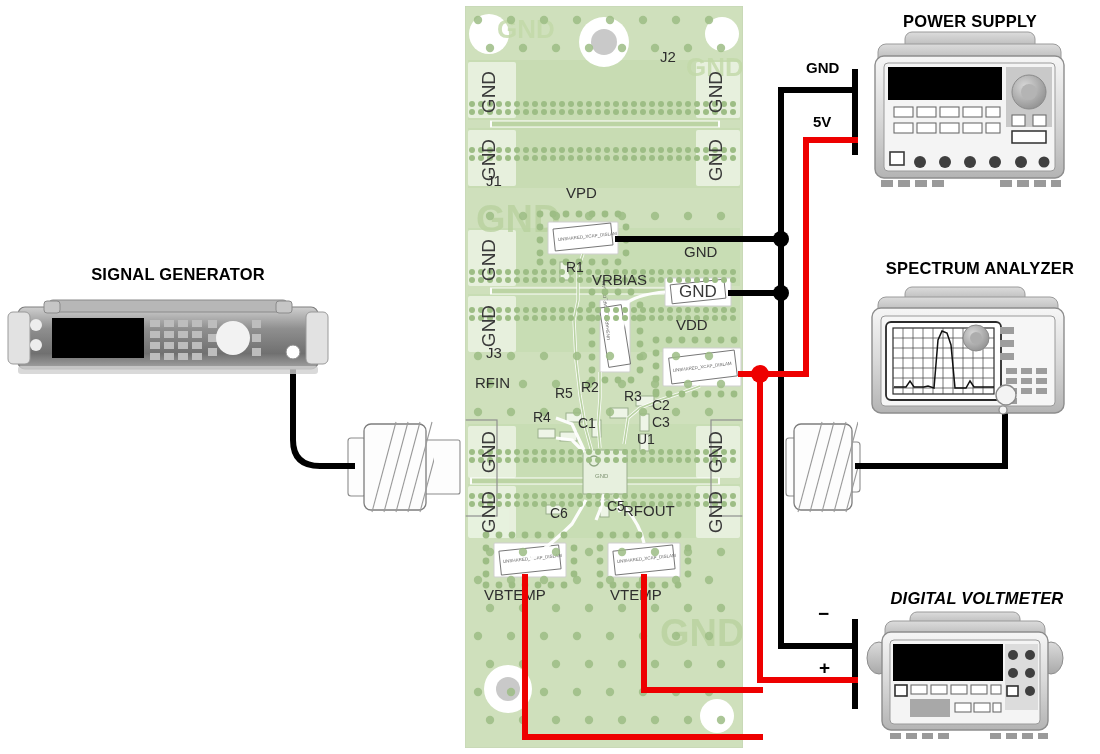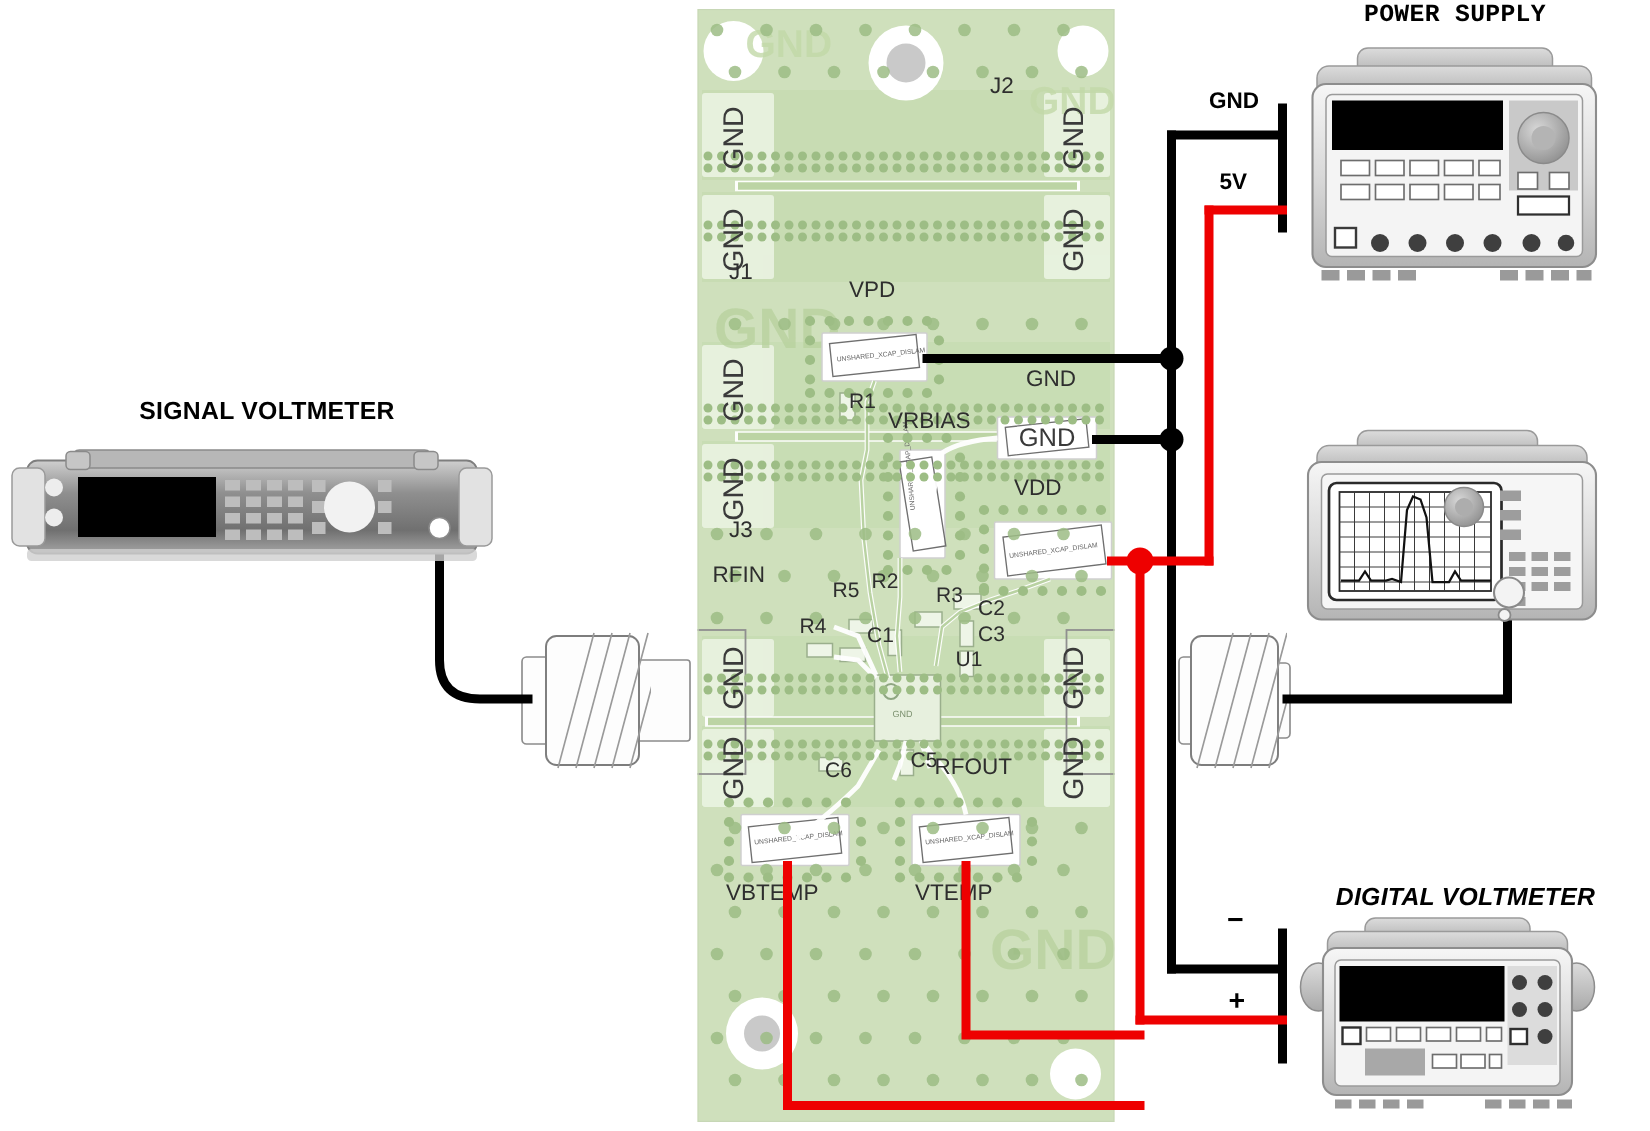--- a/index.html
+++ b/index.html
@@ -1067,26 +1067,27 @@
           <rect x="252" y="334" width="9" height="8"></rect>
         <rect x="252" y="348" width="9" height="8"></rect>
       </g>
       <circle cx="233" cy="338" r="17" fill="#f2f2f2"></circle>
 
       <circle cx="293" cy="352" r="7" fill="#ffffff" stroke="#8a8a8a"></circle>
       <rect x="18" y="366" width="300" height="8" rx="3" fill="#cfcfcf" opacity="0.8"></rect>
     </g>
   </svg>
 
-  <div class="inst-title" style="left:880px; top:0;  width:180px;font-family:Liberation Mono, monospace;">POWER SUPPLY</div>
-
+  <div class="inst-title" style="left:880px; top:12px;  width:180px;">POWER SUPPLY</div>
+
+  <div class="inst-title" style="left:870px; top:259px; width:220px;">SPECTRUM ANALYZER</div>
 
   <div class="inst-title" style="left:872px; top:589px; width:210px;font-style:italic;">DIGITAL VOLTMETER</div>
 
-  <div class="inst-title" style="left:78px;  top:265px; width:200px;">SIGNAL VOLTMETER</div>
+  <div class="inst-title" style="left:78px;  top:265px; width:200px;">SIGNAL GENERATOR</div>
 
   <div class="wire-label" style="left:806px; top:59px;">GND</div>
 
   <div class="wire-label" style="left:813px; top:113px;">5V</div>
 
   <div class="sign-label" style="left:818px; top:603px;">−</div>
 
   <div class="sign-label" style="left:819px; top:657px;">+</div>
 
 </div>

